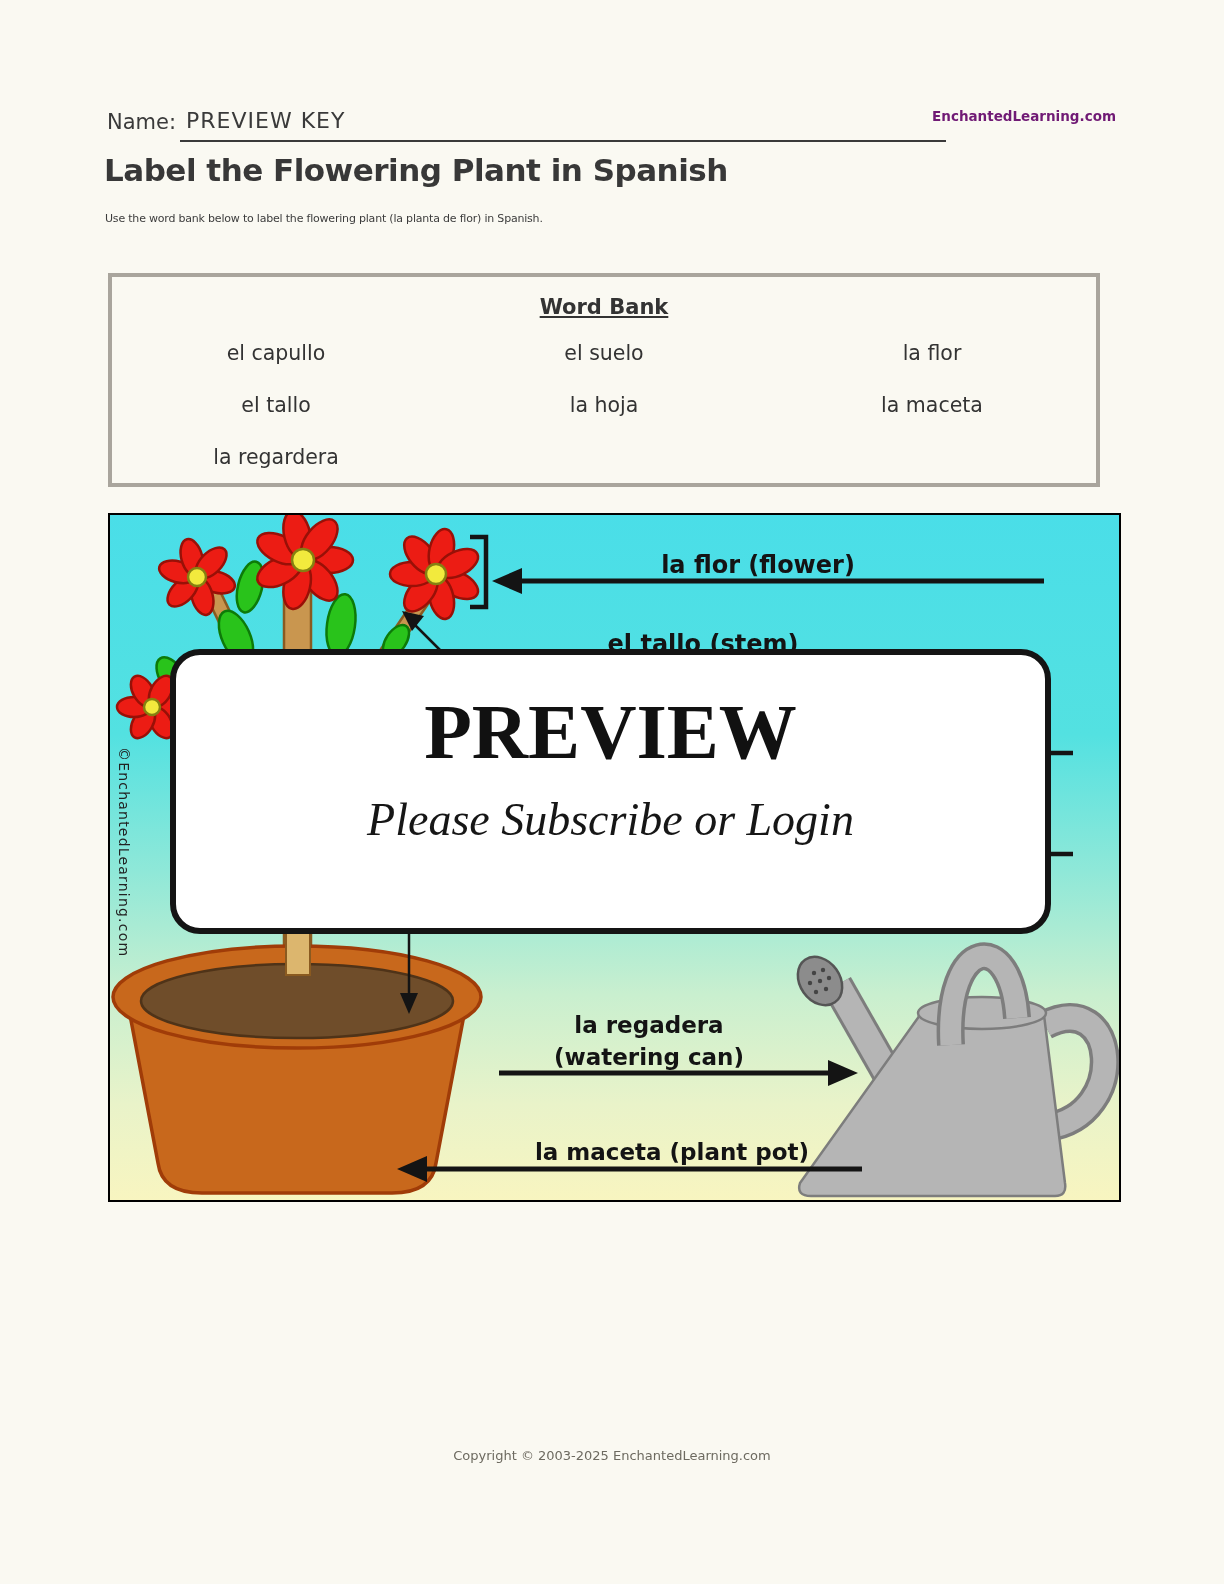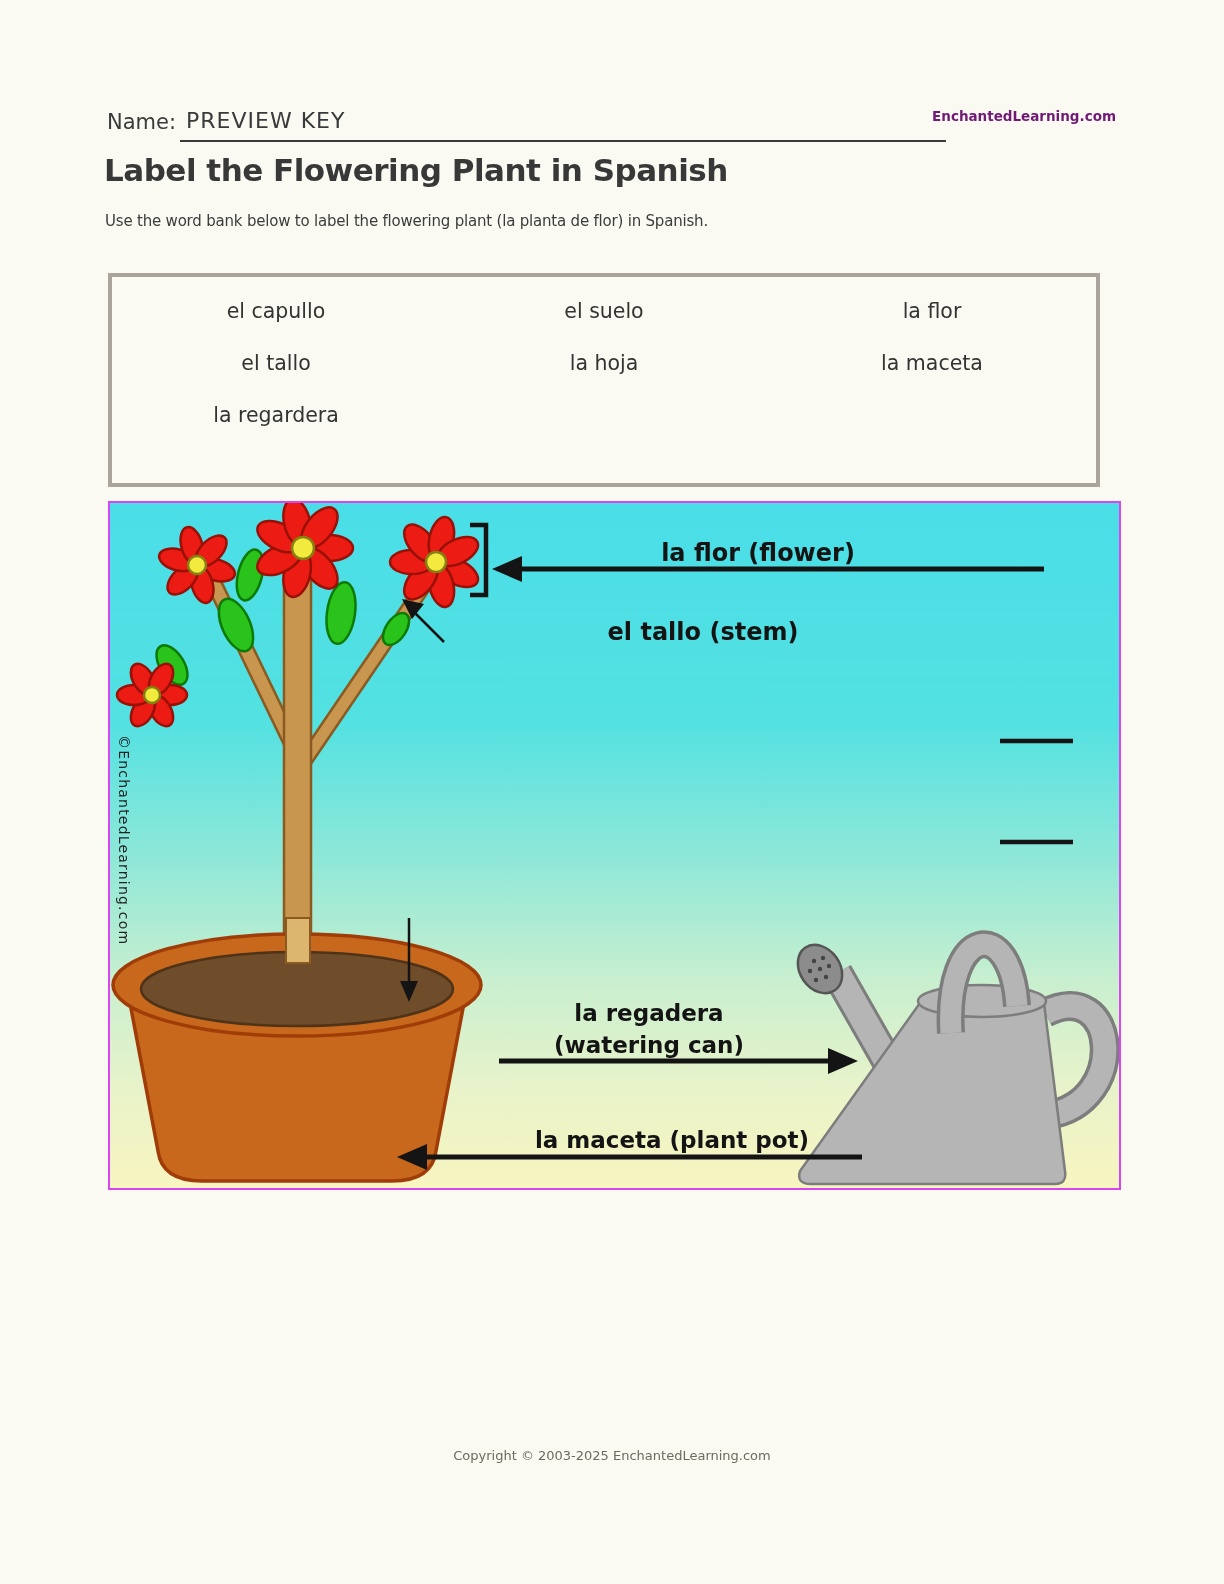--- a/index.html
+++ b/index.html
@@ -6,30 +6,30 @@
   body{width:1224px;height:1584px;background:#faf9f2;font-family:"DejaVu Sans",sans-serif;color:#3a3a3a;}
   .page{position:relative;width:1224px;height:1584px;overflow:hidden;}
 
   
   .name-label{position:absolute;left:107px;top:110px;font-size:21px;}
   .name-value{position:absolute;left:186px;top:108px;font-size:22px;letter-spacing:1px;}
   .name-line{position:absolute;left:180px;top:140px;width:766px;height:2px;background:#3a3a3a;}
   .site{position:absolute;right:108px;top:108px;font-size:13.5px;font-weight:bold;color:#701a75;}
 
   .title{position:absolute;left:104px;top:152px;font-size:31px;font-weight:bold;letter-spacing:-0.5px;color:#383838;}
-  .instructions{position:absolute;left:105px;top:212px;font-size:15px;letter-spacing:-0.2px;color:#3c3c3c;}
+  .instructions{position:absolute;left:105px;top:212px;font-size:11px;letter-spacing:-0.2px;color:#3c3c3c;}
 
   
   .wordbank{position:absolute;left:108px;top:273px;width:984px;height:206px;border:4px solid #a9a59d;background:#faf9f2;}
   .wb-title{margin-top:18px;text-align:center;font-size:21px;font-weight:bold;text-decoration:underline;color:#333;}
   .wb-grid{display:grid;grid-template-columns:1fr 1fr 1fr;row-gap:28px;margin-top:22px;}
   .wb-word{text-align:center;font-size:20.5px;color:#333;}
 
   
-  .diagram{position:absolute;left:108px;top:501px;width:1009px;height:685px;border:2px solid #d946ef;background:#14b8a6;}
+  .diagram{position:absolute;left:108px;top:513px;width:1009px;height:685px;border:2px solid #000000;background:#14b8a6;}
   .diagram svg{display:block;}
 
   
   .preview{position:absolute;left:60px;top:134px;width:869px;height:273px;background:#fff;
            border:6px solid #141414;border-radius:30px;display:flex;flex-direction:column;align-items:center;}
   .preview-title{margin-top:34px;font-family:"Liberation Serif",serif;font-weight:bold;font-size:78px;color:#111;line-height:1.1;}
   .preview-sub{margin-top:18px;font-family:"Liberation Serif",serif;font-style:italic;font-size:46px;color:#161616;}
 
   .footer{position:absolute;left:0;top:1448px;width:100%;text-align:center;font-size:13px;color:#6d6a60;}
 
@@ -44,20 +44,21 @@
 
   <span class="name-label">Name:</span>
   <span class="name-value">PREVIEW KEY</span>
   <div class="name-line"></div>
   <span class="site">EnchantedLearning.com</span>
 
   <div class="title">Label the Flowering Plant in Spanish</div>
   <div class="instructions">Use the word bank below to label the flowering plant (la planta de flor) in Spanish.</div>
 
   <div class="wordbank">
+    <div class="wb-title">Word Bank</div>
     <div class="wb-grid">
       <div class="wb-word">el capullo</div>
       <div class="wb-word">el suelo</div>
       <div class="wb-word">la flor</div>
       <div class="wb-word">el tallo</div>
       <div class="wb-word">la hoja</div>
       <div class="wb-word">la maceta</div>
       <div class="wb-word">la regardera</div>
     </div>
   </div>
@@ -246,17 +247,21 @@
 
       <g>
         <text class="dlabel2" x="562" y="645" text-anchor="middle">la maceta (plant pot)</text>
         <line x1="314" y1="654" x2="752" y2="654" stroke="#141414" stroke-width="5"></line>
         <polygon points="287,654 317,641 317,667" fill="#141414"></polygon>
       </g>
 
       <text class="watermark" transform="translate(9,232) rotate(90)">©EnchantedLearning.com</text>
     </svg>
 
+    <div class="preview">
+      <div class="preview-title">PREVIEW</div>
+      <div class="preview-sub">Please Subscribe or Login</div>
+    </div>
   </div>
 
   <div class="footer">Copyright © 2003-2025 EnchantedLearning.com</div>
 
 </div>
 
 </body></html>

